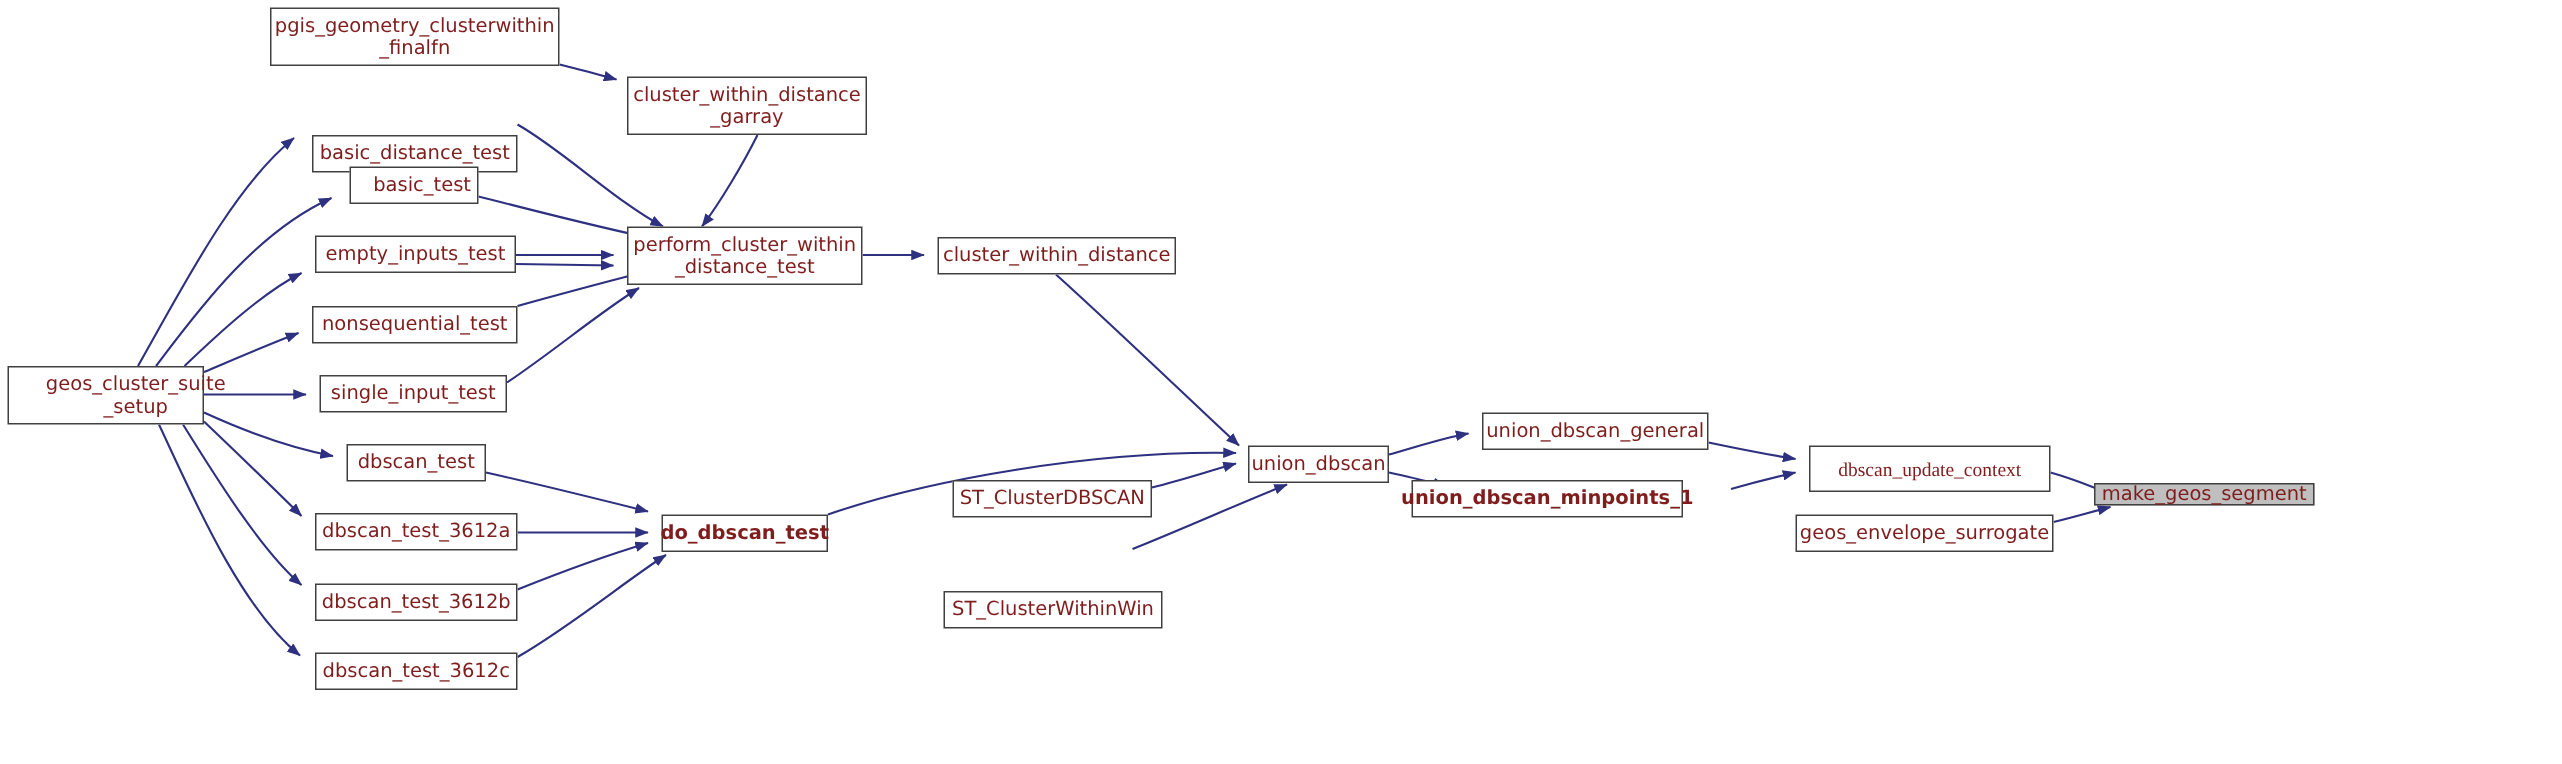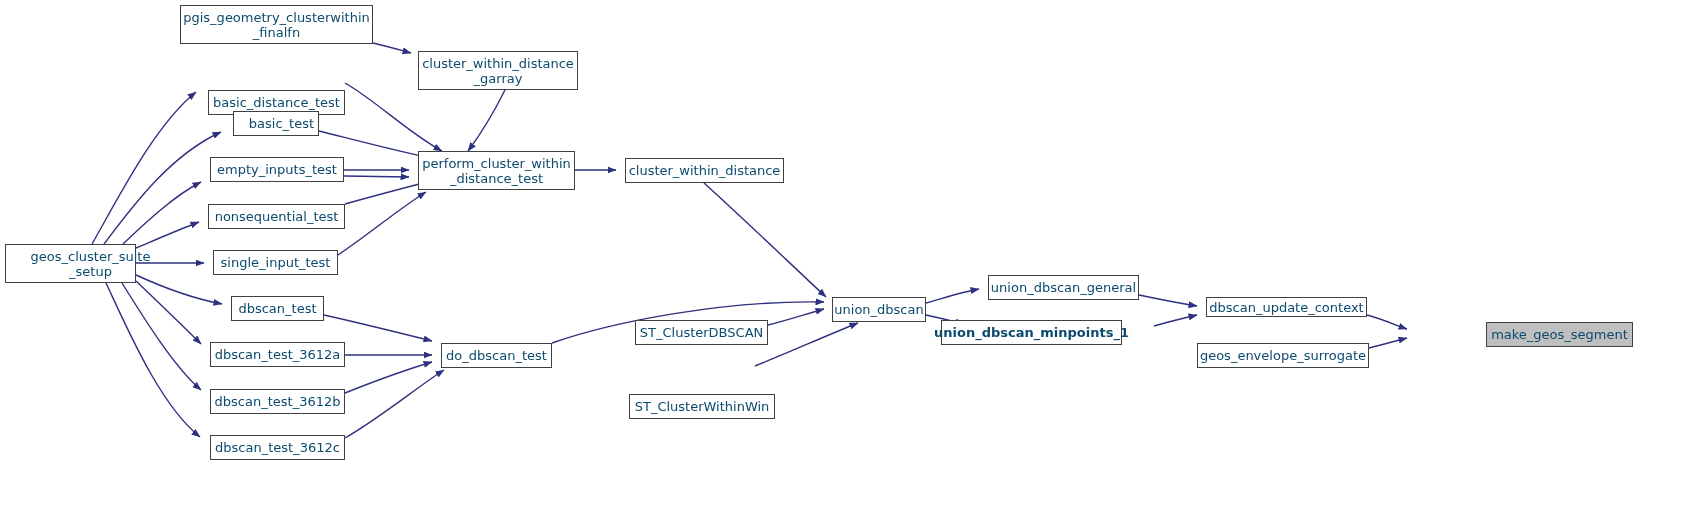--- a/index.html
+++ b/index.html
@@ -20,21 +20,21 @@
     left: 0; top: 0;
     width: 1708px;
     height: 509px;
     pointer-events: none;
   }
   .node {
     position: absolute;
     box-sizing: border-box;
     border: 1px solid #404040;
     background: #ffffff;
-    color: #0c4a6e;
+    color: #7f1d1d;
     display: flex;
     align-items: center;
     justify-content: center;
     text-align: center;
     font-size: 13px;
     line-height: 15px;
     letter-spacing: 0px;
     white-space: pre-line;
     cursor: pointer;
   }
@@ -103,24 +103,24 @@
       <div class="node" style="left: 418px; top: 151px; width: 157px; height: 39px;"><span class="node-label">perform_cluster_within
 _distance_test</span></div>
       <div class="node" style="left: 625px; top: 158px; width: 159px; height: 25px;"><span class="node-label">cluster_within_distance</span></div>
       <div class="node" style="left: 208px; top: 204px; width: 137px; height: 25px;"><span class="node-label">nonsequential_test</span></div>
       <div class="node" style="left: 5px; top: 244px; width: 131px; height: 39px; padding-left: 40px;"><span class="node-label">geos_cluster_suite
 _setup</span></div>
       <div class="node" style="left: 213px; top: 250px; width: 125px; height: 25px;"><span class="node-label">single_input_test</span></div>
       <div class="node" style="left: 988px; top: 275px; width: 151px; height: 25px;"><span class="node-label">union_dbscan_general</span></div>
       <div class="node" style="left: 231px; top: 296px; width: 93px; height: 25px;"><span class="node-label">dbscan_test</span></div>
       <div class="node" style="left: 832px; top: 297px; width: 94px; height: 25px; justify-content: center;"><span class="node-label">union_dbscan</span></div>
-      <div class="node" style="left: 1206px; top: 297px; width: 161px; height: 20px;"><span class="node-label">dbscan_update_context</span></div>
-      <div class="node highlight" style="left: 1486px; top: 322px; width: 147px; height: 25px;"><span class="node-label">make_geos_segment</span></div>
+      <div class="node" style="left: 1206px; top: 297px; width: 161px; height: 31px; font-family: Liberation Serif, serif;"><span class="node-label">dbscan_update_context</span></div>
+      <div class="node highlight" style="left: 1396px; top: 322px; width: 147px; height: 15px;"><span class="node-label">make_geos_segment</span></div>
       <div class="node" style="left: 635px; top: 320px; width: 133px; height: 25px;"><span class="node-label">ST_ClusterDBSCAN</span></div>
       <div class="node" style="left: 941px; top: 320px; width: 181px; height: 25px; font-weight: bold;"><span class="node-label">union_dbscan_minpoints_1</span></div>
       <div class="node" style="left: 210px; top: 342px; width: 135px; height: 25px;"><span class="node-label">dbscan_test_3612a</span></div>
-      <div class="node" style="left: 441px; top: 343px; width: 111px; height: 25px;"><span class="node-label">do_dbscan_test</span></div>
+      <div class="node" style="left: 441px; top: 343px; width: 111px; height: 25px; font-weight: bold;"><span class="node-label">do_dbscan_test</span></div>
       <div class="node" style="left: 1197px; top: 343px; width: 172px; height: 25px;"><span class="node-label">geos_envelope_surrogate</span></div>
       <div class="node" style="left: 629px; top: 366px; width: 146px; height: 25px; margin-top: 28px;"><span class="node-label">ST_ClusterWithinWin</span></div>
       <div class="node" style="left: 210px; top: 389px; width: 135px; height: 25px;"><span class="node-label">dbscan_test_3612b</span></div>
       <div class="node" style="left: 210px; top: 435px; width: 135px; height: 25px;"><span class="node-label">dbscan_test_3612c</span></div>
     </div>
 </div>
 
 </body></html>

